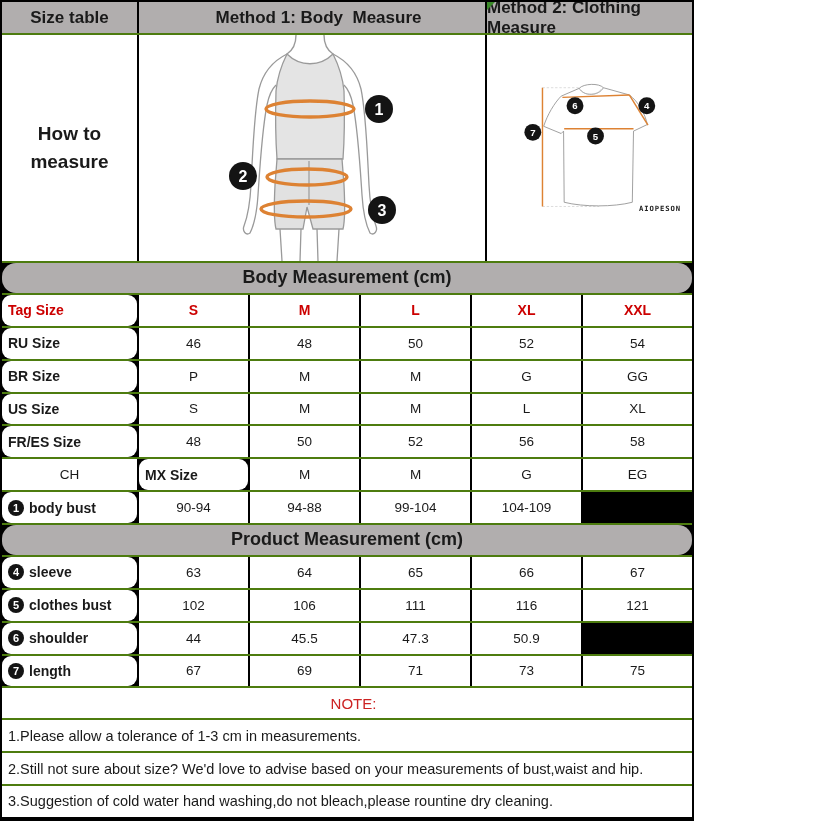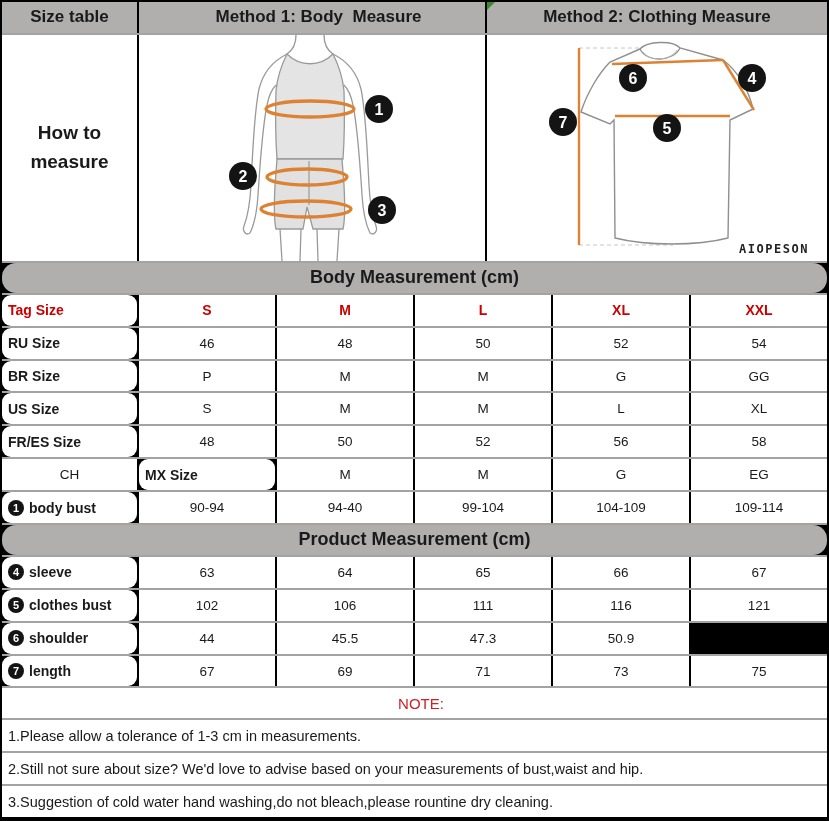--- a/index.html
+++ b/index.html
@@ -1,20 +1,20 @@
 <!DOCTYPE html>
 <html><head>
 <meta charset="utf-8">
 <style>
   html,body{margin:0;padding:0;background:#fff;}
   body{font-family:"Liberation Sans","DejaVu Sans",sans-serif;color:#1a1a1a;}
   .sheet{
-    width:829px;height:821px;box-sizing:border-box;
+    width:694px;height:821px;box-sizing:border-box;
     border:2px solid #000;border-bottom-width:4px;
-    background:#a3a3a3;display:flex;flex-direction:column;gap:2px;
+    background:#4d7c0f;display:flex;flex-direction:column;gap:2px;
   }
   .row{display:grid;gap:2px;background:#000;}
   .r-header{height:31px;grid-template-columns:135px 346px 1fr;}
   .r-illus{height:226px;grid-template-columns:135px 346px 1fr;}
   .r-band{height:30px;grid-template-columns:1fr;}
   .r-data{height:31px;grid-template-columns:135px repeat(5,1fr);}
   .r-notetitle{height:30px;grid-template-columns:1fr;}
   .r-note{height:31px;grid-template-columns:1fr;border-radius:13px;}
   .cell{background:#fff;display:flex;align-items:center;justify-content:center;overflow:hidden;}
   .hdr{background:#b1aeae;font-weight:bold;font-size:17px;position:relative;}
@@ -188,24 +188,23 @@
     <div class="cell val">G</div>
     <div class="cell val">EG</div>
   </div>
 
   <div class="row r-data">
     <div class="cell lab">
       <span class="mdot">1</span>
       <span>body bust</span>
     </div>
     <div class="cell val">90-94</div>
-    <div class="cell val">94-40</div>
+    <div class="cell val">94-88</div>
     <div class="cell val">99-104</div>
     <div class="cell val">104-109</div>
-    <div class="cell val">109-114</div>
   </div>
 
   <div class="row r-band">
     <div class="cell band">Product Measurement (cm)</div>
   </div>
 
   <div class="row r-data">
     <div class="cell lab">
       <span class="mdot">4</span>
       <span>sleeve</span>

